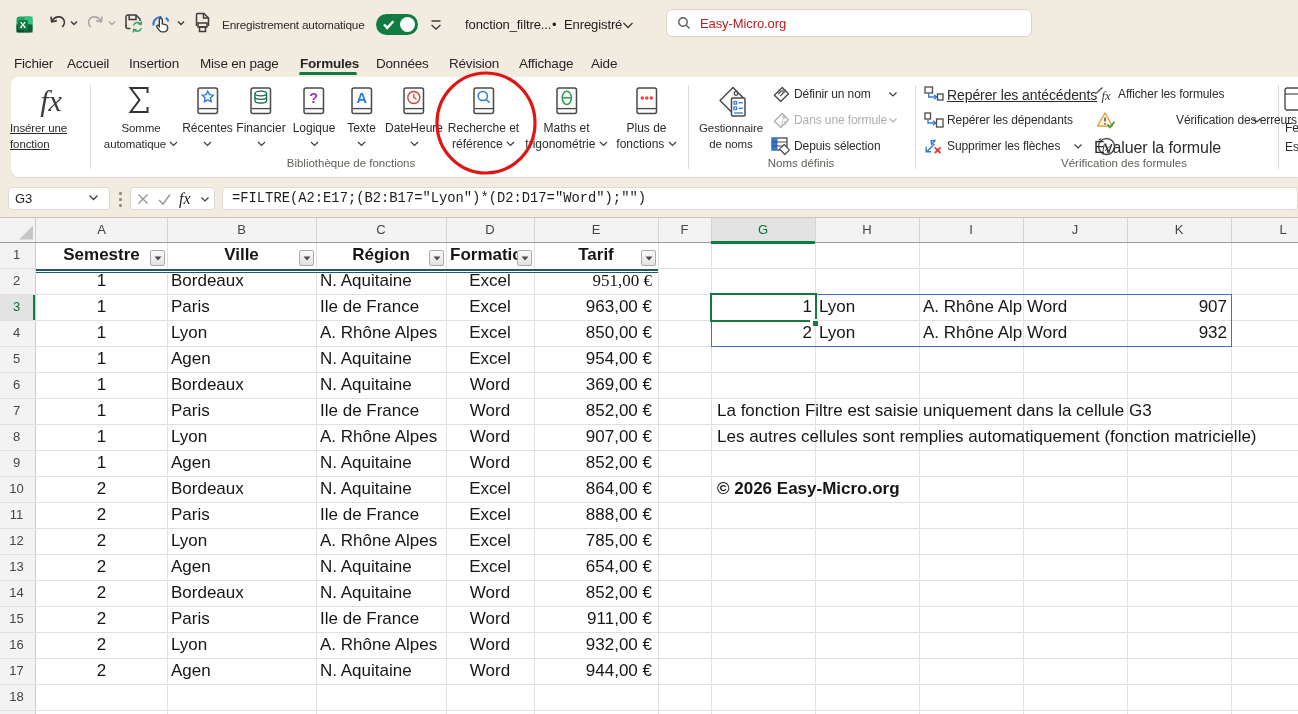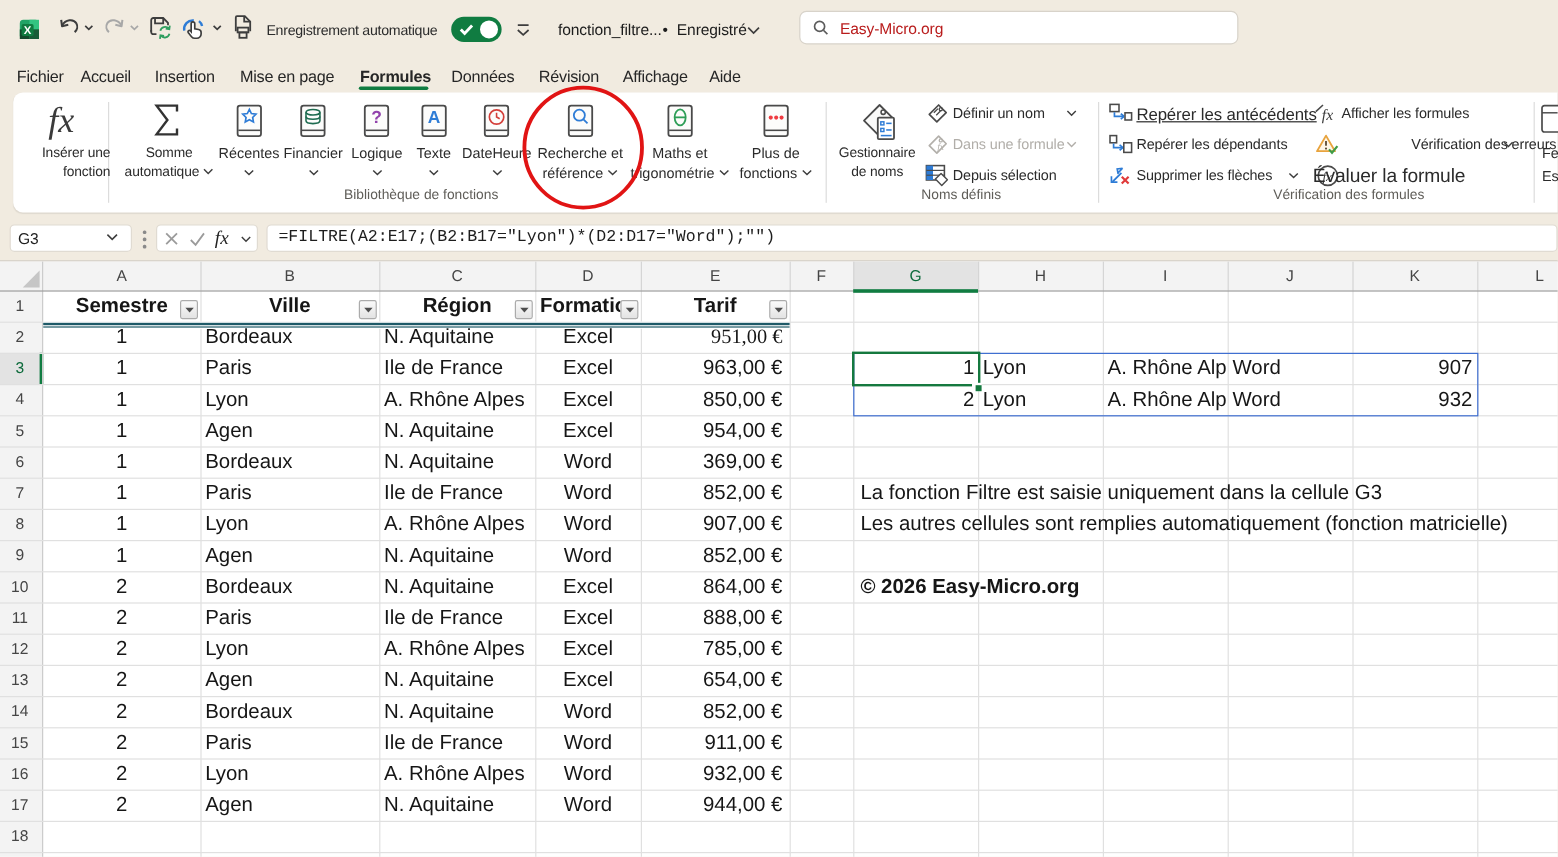--- a/index.html
+++ b/index.html
@@ -77,21 +77,21 @@
 <div class="lbl" style="left:449px;top:56px;font-size:13.5px;letter-spacing:-0.2px;color:#262626;">Révision</div>
 <div class="lbl" style="left:519px;top:56px;font-size:13.5px;letter-spacing:-0.2px;color:#262626;">Affichage</div>
 <div class="lbl" style="left:591px;top:56px;font-size:13.5px;letter-spacing:-0.2px;color:#262626;">Aide</div>
 <div class="a" style="left:299px;top:71.5px;width:58px;height:3px;background:#107c41;border-radius:2px;"></div>
 <div class="a" style="left:11px;top:77px;width:1287px;height:100px;background:#ffffff;border-radius:8px 0 0 8px;box-shadow:0 1px 1px rgba(0,0,0,0.08);"></div>
 <div class="a" style="left:90px;top:85px;width:1px;height:84px;background:#dcdcdc;"></div>
 <div class="a" style="left:687.5px;top:85px;width:1px;height:84px;background:#dcdcdc;"></div>
 <div class="a" style="left:914.5px;top:85px;width:1px;height:84px;background:#dcdcdc;"></div>
 <div class="a" style="left:1277.5px;top:85px;width:1px;height:84px;background:#dcdcdc;"></div>
 <div class="a" style="left:30px;top:85px;width:42px;height:32px;font-family:'Liberation Serif',serif;font-style:italic;font-size:30px;color:#3b3b3b;text-align:center;line-height:32px;">fx</div>
-<div class="a" style="left:10px;top:121px;width:82px;text-align:right;font-size:11.5px;letter-spacing:-0.1px;color:#2b2b2b;line-height:15.5px;">Insérer une<br>fonction</div>
+<div class="a" style="left:10px;top:121px;width:82px;text-align:left;font-size:11.5px;letter-spacing:-0.1px;color:#2b2b2b;line-height:15.5px;text-decoration:underline;">Insérer une<br>fonction</div>
 <svg class="a" style="left:127px;top:86px" width="24" height="28" viewBox="0 0 24 28">
 <path d="M20.5 7 V2 H3.5 L12.5 14 L3.5 26 H20.5 V21" fill="none" stroke="#333333" stroke-width="2"></path>
 </svg>
 <div class="a" style="left:96px;top:121px;width:90px;text-align:center;font-size:11.5px;letter-spacing:-0.1px;color:#2b2b2b;line-height:15.5px;">Somme<br>automatique <svg width="9" height="6" viewBox="0 0 9 6" style="position:static;vertical-align:1px;overflow:visible;">
         <path d="M1 1 l3.5 3.5 L8 1" fill="none" stroke="#3d3d3d" stroke-width="1.2"></path>
       </svg></div>
 <svg class="a" style="left:196.5px;top:87px" width="22" height="28" viewBox="0 0 22 28">
 <rect x="1" y="1" width="19.5" height="25.5" rx="2" fill="#fcfcfb" stroke="#4a4a4a" stroke-width="1.5"></rect>
 <line x1="1.6" y1="21.6" x2="20" y2="21.6" stroke="#4a4a4a" stroke-width="1.3"></line>
 <path d="M10.8 4.2 l1.7 3.4 3.8 0.55 -2.75 2.7 0.65 3.8 -3.4 -1.8 -3.4 1.8 0.65 -3.8 -2.75 -2.7 3.8 -0.55 Z" fill="none" stroke="#2e7cd6" stroke-width="1.4"></path>

